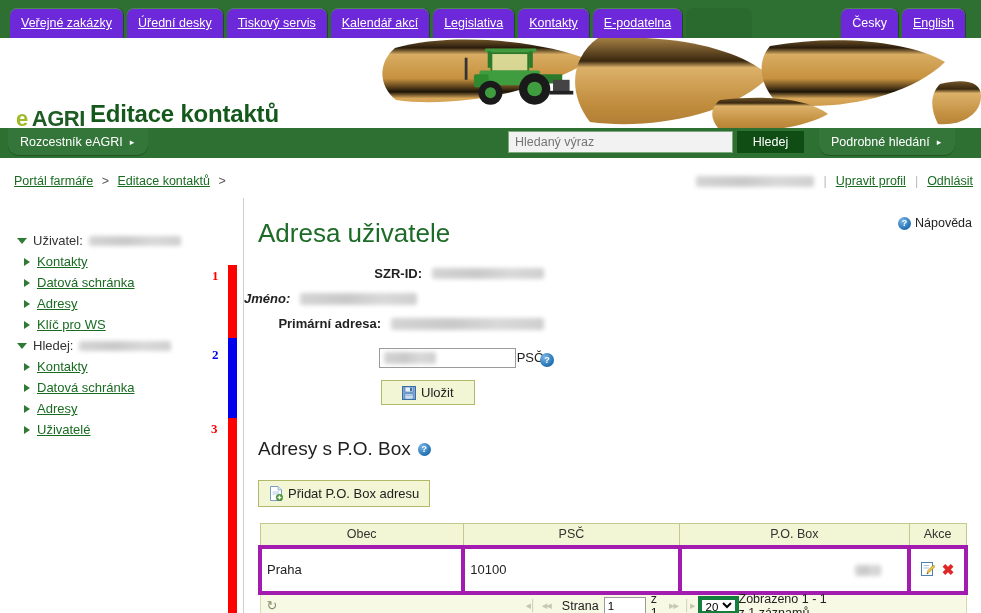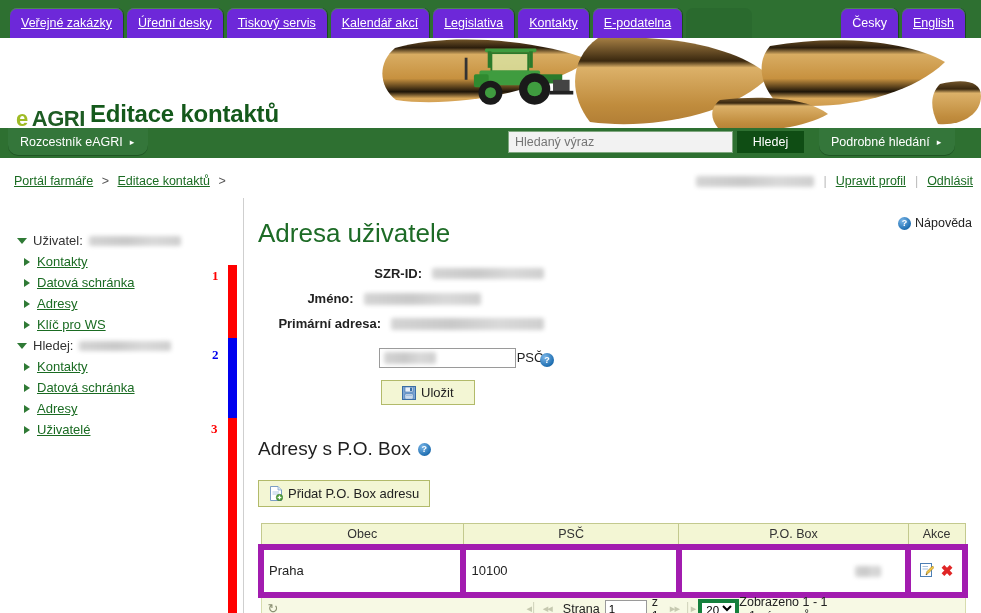--- a/index.html
+++ b/index.html
@@ -174,21 +174,21 @@
     position:absolute; left:14px; top:325px; width:710px;
     border-collapse:collapse; font-size:13px;
     border:1px solid #c3c98e;
   }
   .grid th {
     background:#f3f6d4; border:1px solid #c3c98e;
     font-weight:normal; color:#333; height:23px; text-align:center;
     font-size:12.5px;
   }
   .grid td {
-    border:6px solid #a21caf; height:36px; padding:12px 5px; background:#fff;
+    border:4px solid #a21caf; height:36px; padding:12px 5px; background:#fff;
   }
   .gridfoot td {
     background:#f7f9e4; height:24px; padding:0; border:1px solid #d7dcae;
   }
   .footinner { display:flex; align-items:center; height:22px; padding:0 6px; gap:0; }
   .pgarrow { color:#c6c9b0; font-size:11px; margin:0 3px; letter-spacing:-1px; cursor:pointer;}
   .pg-label { font-size:12.5px; margin:0 5px 0 8px; color:#222;}
   .pg-input { width:42px; height:17px; border:1px solid #9a9a9a; font-size:11.5px; padding:0 3px; font-family:"Liberation Sans", sans-serif;}
   .pg-of { font-size:12.5px; margin:0 6px 0 5px; }
   .pg-sel {
@@ -413,21 +413,21 @@
 
     <div class="help-top">
       <span class="qicon">?</span>
       <span>Nápověda</span>
     </div>
 
     <div class="formrow" style="left:0;top:68px;width:300px;justify-content:flex-end;">
       <span class="flabel">SZR-ID:</span>
       <span class="fval redact" style="width:112px;height:11px;"></span>
     </div>
-    <div class="formrow" style="left:0;top:93px;width:300px;justify-content:center;">
+    <div class="formrow" style="left:0;top:93px;width:300px;justify-content:flex-start;font-style:italic;">
       <span class="flabel">Jméno:</span>
       <span class="fval redact" style="width:117px;height:12px;"></span>
     </div>
     <div class="formrow" style="left:0;top:118px;width:300px;justify-content:flex-end;">
       <span class="flabel">Primární adresa:</span>
       <span class="fval redact" style="width:153px;height:12px;"></span>
     </div>
 
     <div class="formrow" style="left:0;top:152px;width:303px;justify-content:flex-end;">
       <span class="flabel norm">Speciální PSČ:</span>

